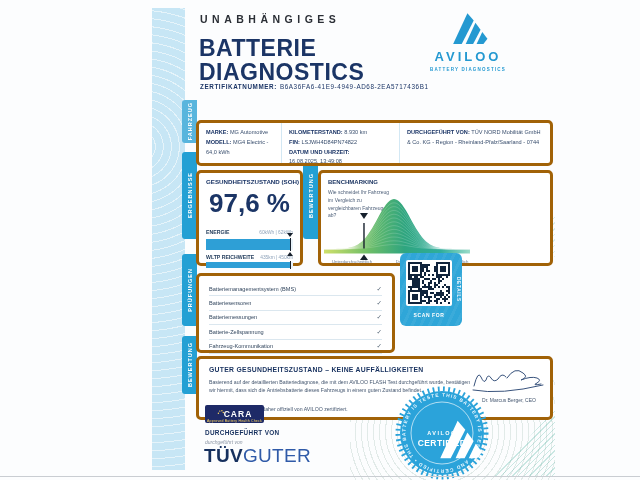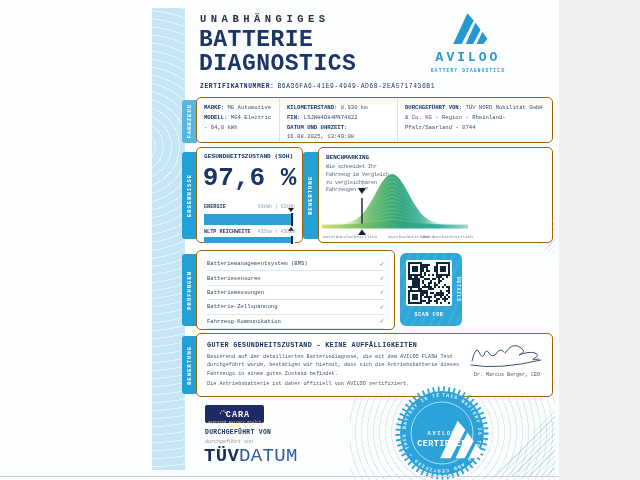--- a/index.html
+++ b/index.html
@@ -1,35 +1,35 @@
 <!DOCTYPE html>
 <html><head>
 <meta charset="utf-8">
 <style>
   html,body{margin:0;padding:0;background:#eef0f2;}
-  #canvas{position:relative;width:559px;height:480px;background:#fcfdfe;overflow:hidden;
-          font-family:Liberation Mono, monospace;color:#1b3566;}
+  #canvas{position:relative;width:640px;height:480px;background:#fcfdfe;overflow:hidden;
+          font-family:Liberation Sans, sans-serif;color:#1b3566;}
   .abs{position:absolute;}
   
   #stripe{left:152px;top:8px;width:33px;height:462px;background:#c7e6f5;
     background-image:repeating-radial-gradient(circle at -40% 30%, rgba(255,255,255,.55) 0 1px, transparent 1px 8px);}
   
   #kicker{left:200px;top:13px;font-size:10.5px;font-weight:700;letter-spacing:4.5px;color:#2b2f36;}
-  #title{left:199px;top:28px;font-size:23px;line-height:24px;font-weight:800;color:#1b3566;letter-spacing:.5px;}
+  #title{left:199px;top:36px;font-size:23px;line-height:24px;font-weight:800;color:#1b3566;letter-spacing:.5px;}
   #certline{left:200px;top:83px;font-size:6.3px;letter-spacing:.6px;color:#1b3566;}
   #certline b{margin-right:3px;}
   #logo{left:426px;top:12px;width:84px;text-align:center;color:#2499d1;}
   #logo .lname{font-size:13px;font-weight:700;letter-spacing:3px;margin-top:1px;}
   #logo .ltag{font-size:4.5px;letter-spacing:1.2px;margin-top:3px;font-weight:700;}
   
   .tab{background:#23a0d4;border-radius:3px 0 0 3px;display:flex;align-items:center;justify-content:center;}
   .tab span{writing-mode:vertical-rl;transform:rotate(180deg);color:#fff;font-size:5.5px;font-weight:700;letter-spacing:1px;white-space:nowrap;}
   .tab.light{background:#58b5dd;}
   
-  .box{background:#fff;border:1px solid #a16207;border-radius:5px;box-sizing:border-box;}
+  .box{background:#fff;border:3px solid #a16207;border-radius:5px;box-sizing:border-box;margin-top:23px;}
   
   #vehicle-box{left:196px;top:97px;width:357px;height:46px;display:flex;}
   .vcol{padding:5px 7px;font-size:5.6px;line-height:1.75;color:#3a4f6e;box-sizing:border-box;}
   .vcol b{color:#1b3566;}
   .vcol+.vcol{border-left:1px solid #d3e8f4;}
   
   #soh-box{left:196px;top:147px;width:107px;height:96px;}
   #soh-head{left:7px;top:5px;font-size:6.2px;font-weight:800;color:#1b3566;}
   #soh-value{left:0;top:15px;width:100%;text-align:center;font-size:26px;font-weight:800;color:#1b3566;}
   .meter-row{left:7px;right:7px;display:flex;justify-content:space-between;align-items:baseline;}
@@ -416,21 +416,21 @@
             <circle cx="4" cy="3" r="1"></circle>
             <circle cx="7" cy="2.5" r="1"></circle>
             <circle cx="9" cy="5" r="1"></circle>
           </g>
         </svg><span>CARA</span></div>
     <div class="csub">Approved Battery Health Check</div>
   </div>
   <div id="conducted" class="abs">DURCHGEFÜHRT VON</div>
   <div id="conducted-small" class="abs">durchgeführt von</div>
   <div id="tuevnord" class="abs">
-    <span class="tuv">TÜV</span><span class="nord">DATUM</span>
+    <span class="tuv">TÜV</span><span class="nord">GUTER</span>
   </div>
 
   <svg id="badge" class="abs" width="96" height="96" viewBox="0 0 96 96">
     <circle cx="48" cy="48" r="44" fill="none" stroke="#2ba3da" stroke-width="5" stroke-dasharray="1.8 3.4"></circle>
     <circle cx="48" cy="48" r="42" fill="#2ba3da"></circle>
     <circle cx="48" cy="48" r="31" fill="none" stroke="rgba(255,255,255,.8)" stroke-width=".8"></circle>
     <defs>
         <path id="circ" d="M48,11.5 a36.5,36.5 0 1 1 -0.1,0"></path>
       </defs>
     <text font-size="4.8" font-weight="700" letter-spacing="1.1" fill="#eaf7ff">

